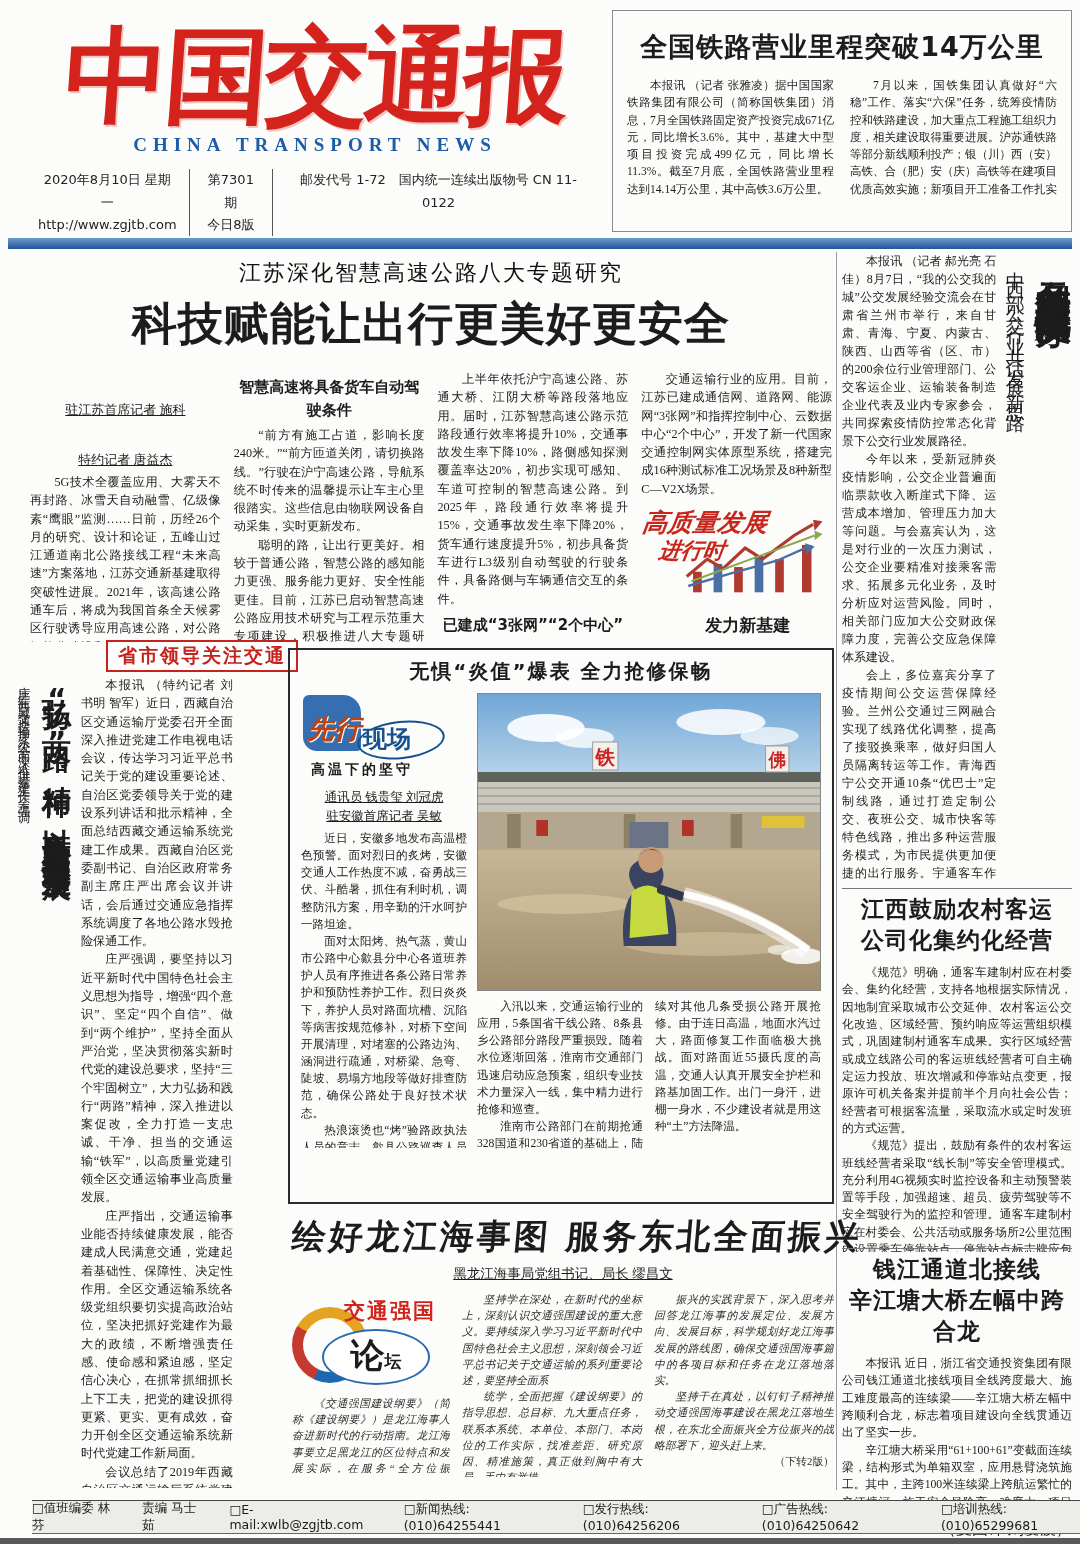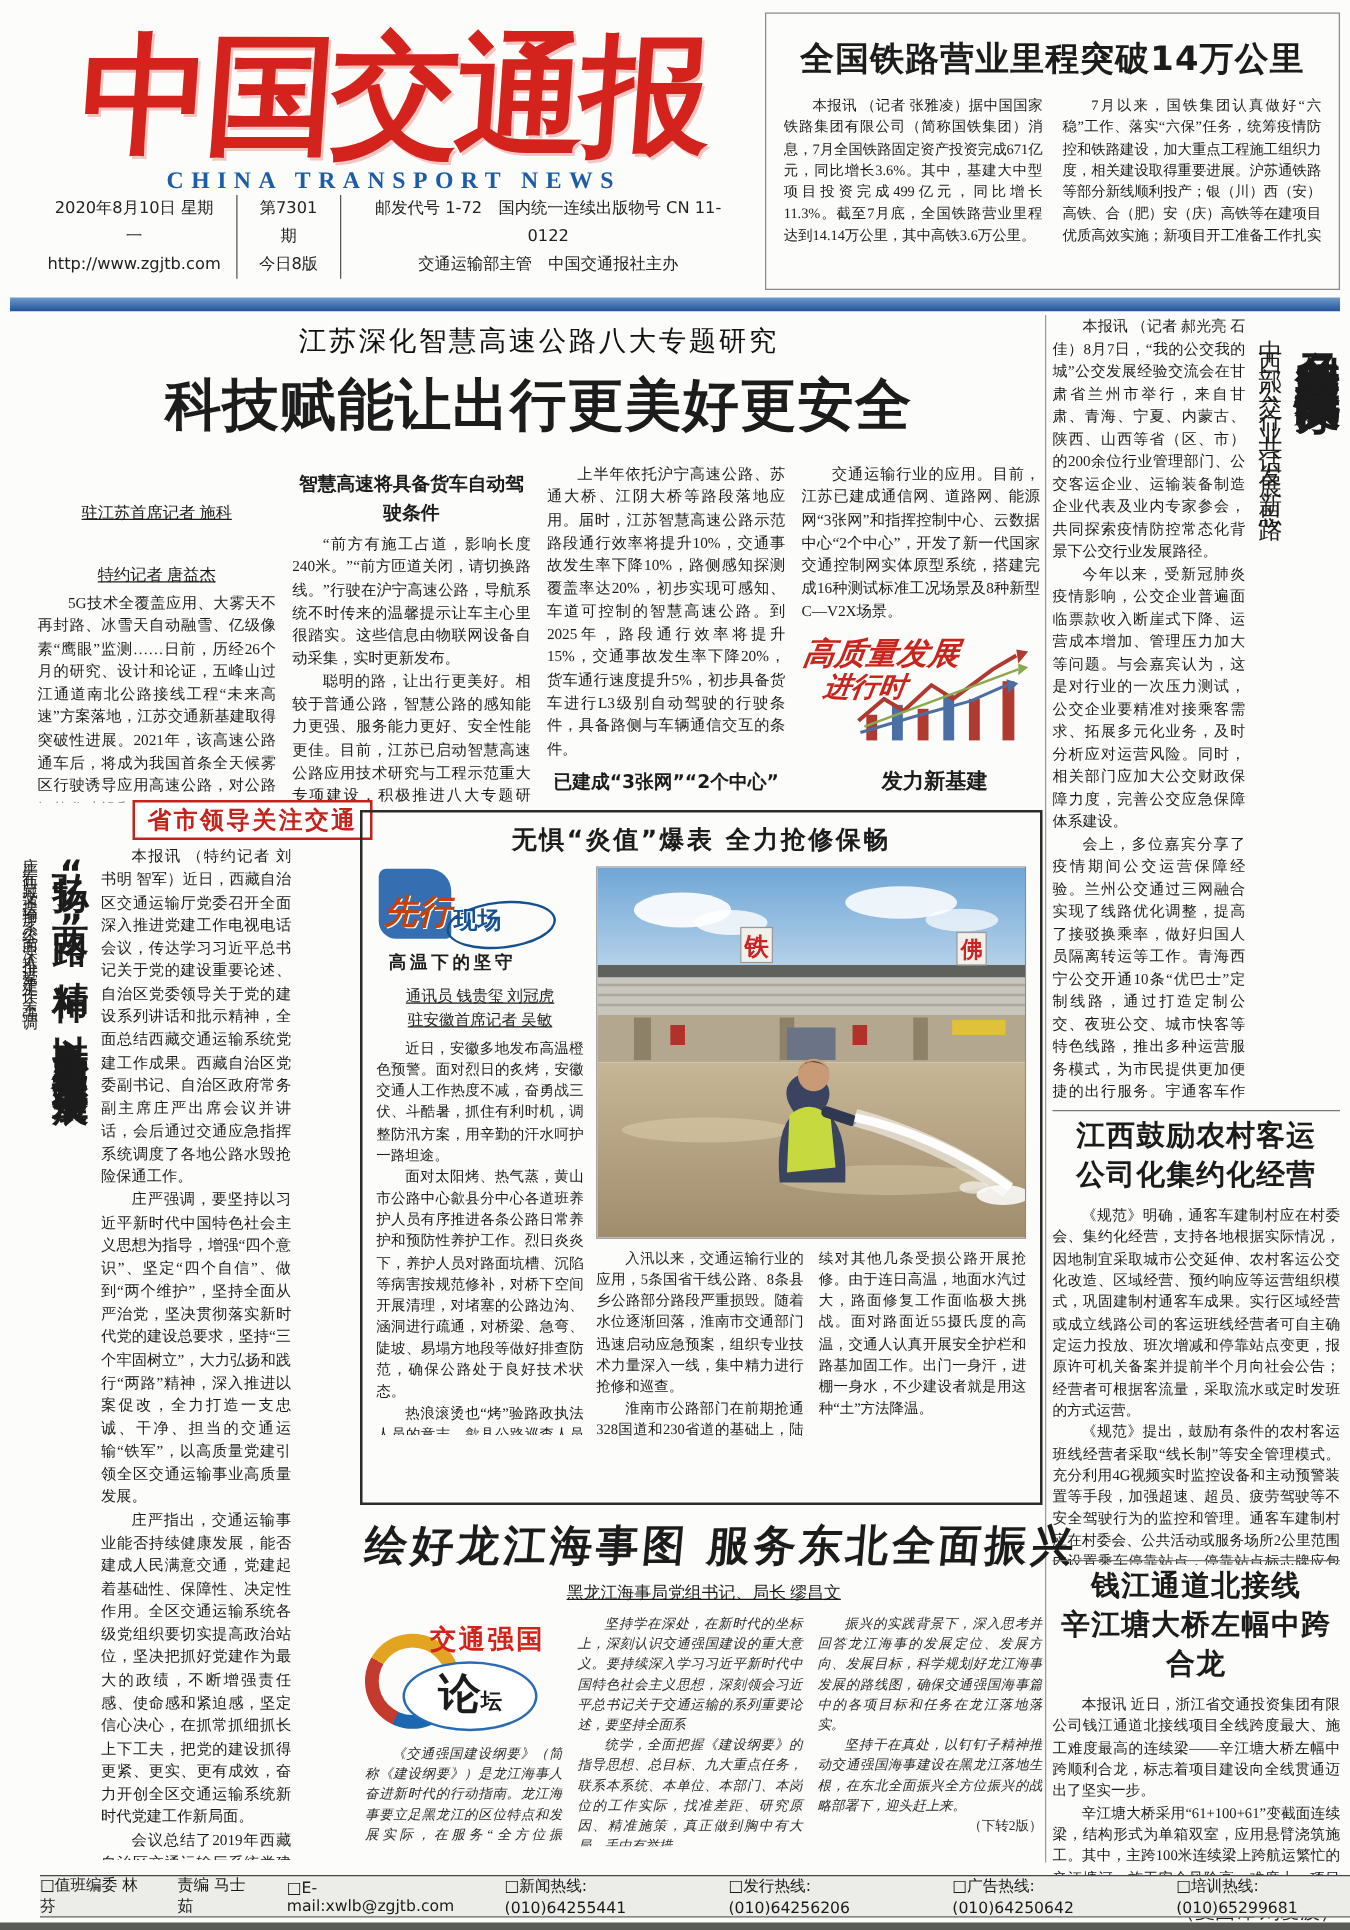--- a/index.html
+++ b/index.html
@@ -7,21 +7,21 @@
           font-family:"Liberation Serif","DejaVu Serif",serif; color:#1c1c1c; overflow:hidden; }
   .hei { font-family:"DejaVu Sans","Liberation Sans",sans-serif; }
   p.art { margin:0; text-indent:2em; }
 
   
   .masthead { position:absolute; left:26px; top:18px; width:578px; }
   .logo { color:#d3231c; font-size:104px; font-weight:bold; line-height:1.12; text-align:center;
           letter-spacing:-4px; transform:skewX(-4deg); font-family:"DejaVu Serif",serif;
           text-shadow:2px 2px 0 rgba(211,35,28,.25); white-space:nowrap; }
   .logo-en { color:#1c5ca8; text-align:center; font-size:19px; font-weight:bold; letter-spacing:6px; margin-top:0; }
-  .mast-info { display:flex; font-size:13px; line-height:1.7; color:#222; }
+  .mast-info { display:flex; margin-top:13px; font-size:13px; line-height:1.7; color:#222; }
   .mast-cell { padding:0 12px; text-align:center; }
   .mast-cell + .mast-cell { border-left:1px solid #555; }
 
   
   .rail-box { position:absolute; left:612px; top:10px; width:460px; height:222px;
               border:1px solid #8a8a8a; box-sizing:border-box; padding:14px 14px 8px; }
   .rail-head { font-size:27px; font-weight:bold; text-align:center; letter-spacing:1px; margin:4px 0 12px; }
   .rail-body { column-count:2; column-gap:16px; font-size:11.5px; line-height:1.5; text-align:justify;
                height:140px; overflow:hidden; }
 
@@ -75,21 +75,21 @@
               box-sizing:border-box; padding:8px 11px; }
   .heat-head { text-align:center; font-size:20px; font-weight:bold; letter-spacing:2px;
                font-family:"DejaVu Sans",sans-serif; }
   .heat-grid { display:flex; gap:10px; margin-top:8px; height:474px; overflow:hidden; }
   .heat-left { width:166px; }
   .xx-logo { position:relative; height:94px; }
   .xx-blue { position:absolute; left:2px; top:2px; width:58px; height:56px; background:#1f5fa8;
              border-radius:6px 18px 4px 14px; opacity:.9; }
   .xx-xianxing { position:absolute; left:6px; top:18px; color:#c2410c; font-weight:bold; font-style:italic;
                  font-size:27px; font-family:"DejaVu Sans",sans-serif; text-shadow:1px 1px 0 #fff; }
-  .xx-scene { position:absolute; left:62px; top:30px; font-weight:bold; font-size:19px; color:#15508f;
+  .xx-scene { position:absolute; left:62px; top:30px; font-weight:bold; font-size:24px; color:#15508f;
               font-family:"DejaVu Sans",sans-serif; text-shadow:1px 1px 0 #fff; }
   .xx-ellipse { position:absolute; left:56px; top:28px; width:84px; height:34px; border:2px solid #15508f;
                 border-radius:50%; transform:rotate(-6deg); }
   .xx-sub { position:absolute; left:10px; top:68px; font-size:14px; font-weight:bold; letter-spacing:3px; }
   .heat-byline { text-align:center; text-decoration:underline; font-size:12.5px; margin:2px 0; }
   .heat-ltext { margin-top:5px; font-size:11.6px; line-height:1.48; text-align:justify;
                 height:318px; overflow:hidden; }
   .heat-right { flex:1; display:flex; flex-direction:column; }
   .heat-photo { height:296px; position:relative; overflow:hidden; border:1px solid #888; }
   .heat-under { margin-top:7px; column-count:2; column-gap:12px; font-size:11.6px; line-height:1.48;
@@ -147,21 +147,20 @@
       <div class="mast-cell">
         <div>2020年8月10日 星期一</div>
         <div>http://www.zgjtb.com</div>
       </div>
       <div class="mast-cell">
         <div>第7301期</div>
         <div>今日8版</div>
       </div>
       <div class="mast-cell">
         <div>邮发代号 1-72　国内统一连续出版物号 CN 11-0122</div>
-        <div>交通运输部主管　中国交通报社主办</div>
       </div>
     </div>
   </div>
 
   <div class="rail-box">
     <div class="rail-head hei">全国铁路营业里程突破14万公里</div>
     <div class="rail-body">
       <p class="art">本报讯 （记者 张雅凌）据中国国家铁路集团有限公司（简称国铁集团）消息，7月全国铁路固定资产投资完成671亿元，同比增长3.6%。其中，基建大中型项目投资完成499亿元，同比增长11.3%。截至7月底，全国铁路营业里程达到14.14万公里，其中高铁3.6万公里。</p>
       <p class="art">7月以来，国铁集团认真做好“六稳”工作、落实“六保”任务，统筹疫情防控和铁路建设，加大重点工程施工组织力度，相关建设取得重要进展。沪苏通铁路等部分新线顺利投产；银（川）西（安）高铁、合（肥）安（庆）高铁等在建项目优质高效实施；新项目开工准备工作扎实推进，深圳至江门铁路于7月2日顺利开工。</p>
 

